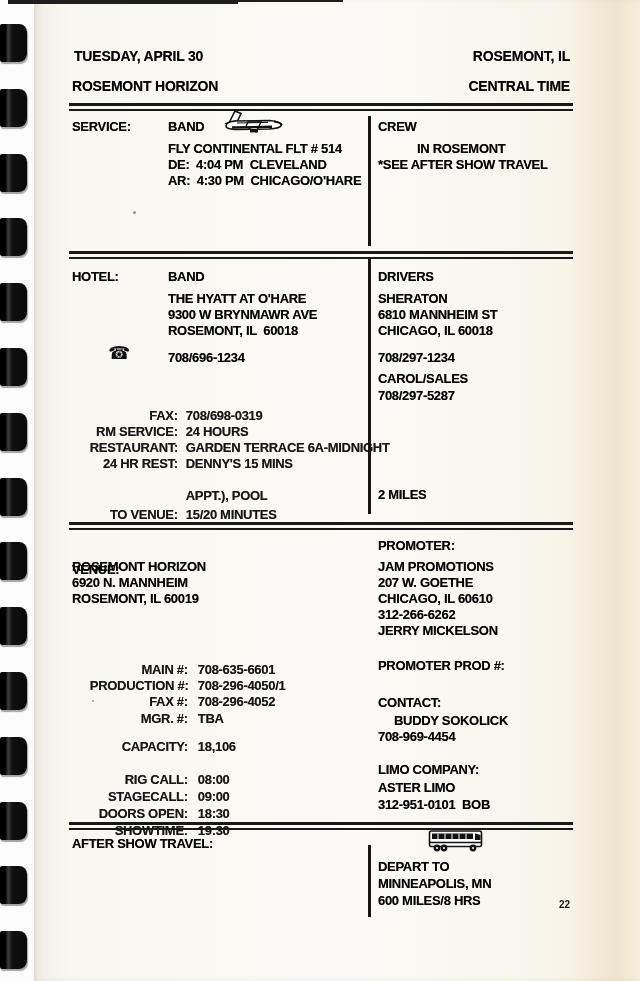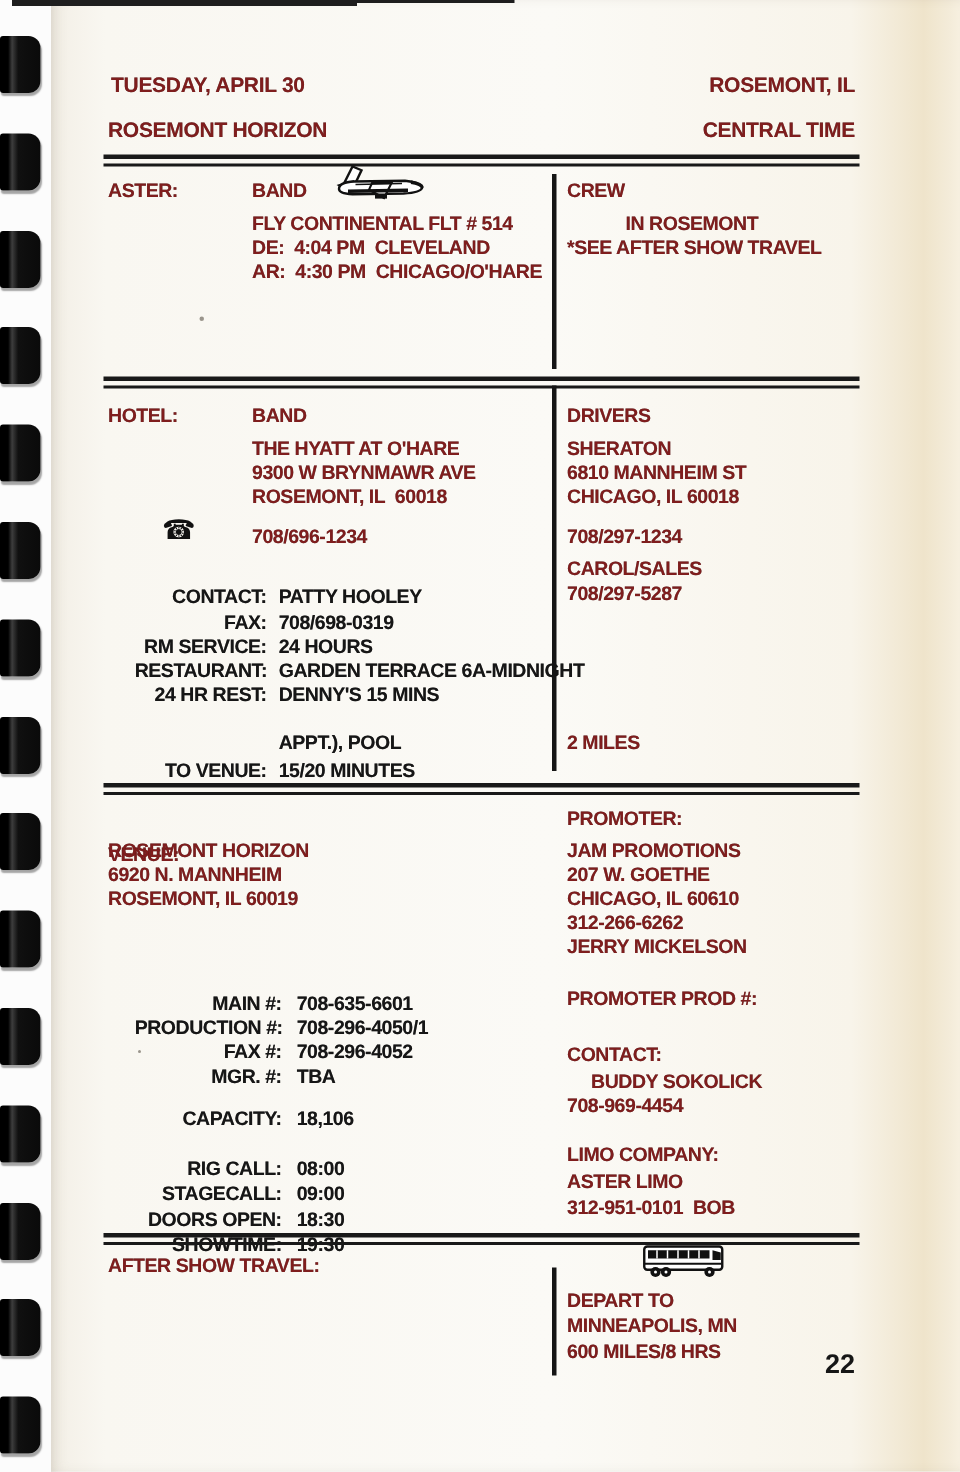--- a/index.html
+++ b/index.html
@@ -13,42 +13,42 @@
   .tab{position:absolute;left:0;width:27px;height:38px;background:#111;
        border-radius:2px 8px 8px 2px;
        background:linear-gradient(90deg,#000 0%,#000 20%,#3d3d3d 30%,#101010 45%,#0a0a0a 100%);
        box-shadow:1px 2px 1px rgba(0,0,0,.35);}
   
   .scanline{position:absolute;background:#1e1e1e;}
   .speck{position:absolute;background:#9a958c;border-radius:50%;}
   
   .content{position:absolute;left:72px;top:0;width:498px;height:981px;color:#141414;}
   .t{position:absolute;font-weight:700;font-size:13px;letter-spacing:-0.3px;
-     white-space:pre;line-height:15px;color:#7f1d1d;
+     white-space:pre;line-height:15px;color:#000000;
      text-shadow:0 0 .4px rgba(20,20,20,.55);}
   .hdr{font-size:14px;letter-spacing:-0.2px;}
   .rr{right:0;text-align:right;}
   
   .rule{position:absolute;left:-3px;width:504px;height:3px;
         border-top:3px solid #191919;border-bottom:2px solid #191919;}
   
   .vd{position:absolute;left:296px;width:3px;background:#151515;}
   
   .hrow{position:absolute;left:0;white-space:pre;}
   .hrow .lb{display:inline-block;width:88px;text-align:right;font-weight:700;
             font-size:13px;letter-spacing:-0.3px;white-space:pre;color:#161616;
             text-shadow:0 0 .4px rgba(20,20,20,.55);}
   .hrow .vl{display:inline-block;margin-left:8px;font-weight:700;font-size:13px;
             letter-spacing:-0.3px;white-space:pre;color:#161616;
             text-shadow:0 0 .4px rgba(20,20,20,.55);}
   .vrow .lb{width:98px;}
   .vrow .vl{margin-left:10px;}
   .phone-ic{position:absolute;font-size:18px;line-height:18px;color:#111;}
   .icon-svg{position:absolute;}
-  .pagenum{position:absolute;font-weight:700;font-size:18px;color:#161616;}
+  .pagenum{position:absolute;font-weight:700;font-size:10px;color:#161616;}
 </style>
 </head>
 <body>
 
 <div class="paper"></div>
 
 <div class="scanline" style="left:8px;top:0;width:230px;height:4px;"></div>
 <div class="scanline" style="left:238px;top:0;width:105px;height:2px;"></div>
 <div class="speck" style="left:133px;top:211px;width:3px;height:3px;"></div>
 <div class="speck" style="left:92px;top:700px;width:2px;height:2px;"></div>
@@ -73,21 +73,21 @@
 
 <div class="content">
 
   <div class="t hdr" style="left:2px;top:49px;">TUESDAY, APRIL 30</div>
   <div class="t hdr rr" style="top:49px;">ROSEMONT, IL</div>
   <div class="t hdr" style="left:0px;top:79px;">ROSEMONT HORIZON</div>
   <div class="t hdr rr" style="top:79px;">CENTRAL TIME</div>
 
   <div class="rule" style="top:103px;"></div>
 
-  <div class="t" style="left:0;top:119px;">ASTER:</div>
+  <div class="t" style="left:0;top:119px;">SERVICE:</div>
   <div class="t" style="left:96px;top:119px;">BAND</div>
   <svg class="icon-svg" style="left:150px;top:108px;" width="62" height="30" viewBox="0 0 62 30">
     <path d="M6 17 L13 3 L19 5.5 L15 14" fill="#fff" stroke="#111" stroke-width="1.6"></path>
     <path d="M4 15.5 L13 13 L10 19 Z" fill="#fff" stroke="#111" stroke-width="1.3"></path>
     <path d="M4 18 Q4 13.5 14 13 L48 12.5 Q58 13.5 59.5 17 Q58.5 20.5 47 21 L13 21.5 Q4 21 4 18 Z" fill="#fff" stroke="#111" stroke-width="1.6"></path>
     <path d="M26 14 L39 14 L34 24 L24 18.5 Z" fill="#fff" stroke="#111" stroke-width="1.4"></path>
     <rect x="28" y="21" width="8" height="3.4" fill="#111"></rect>
     <path d="M10 19.5 L50 18.8" stroke="#111" stroke-width="2.4"></path>
     <path d="M52 13.5 Q59 14.5 59.5 17" stroke="#111" stroke-width="2.2" fill="none"></path>
     <line x1="15" y1="15" x2="46" y2="14.4" stroke="#111" stroke-width="1"></line>
@@ -109,23 +109,20 @@
   <div class="t" style="left:96px;top:307px;">9300 W BRYNMAWR AVE</div>
   <div class="t" style="left:96px;top:323px;">ROSEMONT, IL  60018</div>
   <div class="t" style="left:306px;top:291px;">SHERATON</div>
   <div class="t" style="left:306px;top:307px;">6810 MANNHEIM ST</div>
   <div class="t" style="left:306px;top:323px;">CHICAGO, IL 60018</div>
 
   <div class="phone-ic" style="left:36px;top:344px;">☎</div>
   <div class="t" style="left:96px;top:350px;">708/696-1234</div>
   <div class="t" style="left:306px;top:350px;">708/297-1234</div>
 
-  <div class="hrow" style="top:371px;">
-    <span class="lb">CONTACT:</span><span class="vl">PATTY HOOLEY</span>
-  </div>
   <div class="t" style="left:306px;top:371px;">CAROL/SALES</div>
   <div class="hrow" style="top:388px;">
     <span class="lb">FAX:</span><span class="vl">708/698-0319</span>
   </div>
   <div class="t" style="left:306px;top:388px;">708/297-5287</div>
   <div class="hrow" style="top:404px;">
     <span class="lb">RM SERVICE:</span><span class="vl">24 HOURS</span>
   </div>
   <div class="hrow" style="top:420px;">
     <span class="lb">RESTAURANT:</span><span class="vl">GARDEN TERRACE 6A-MIDNIGHT</span>

